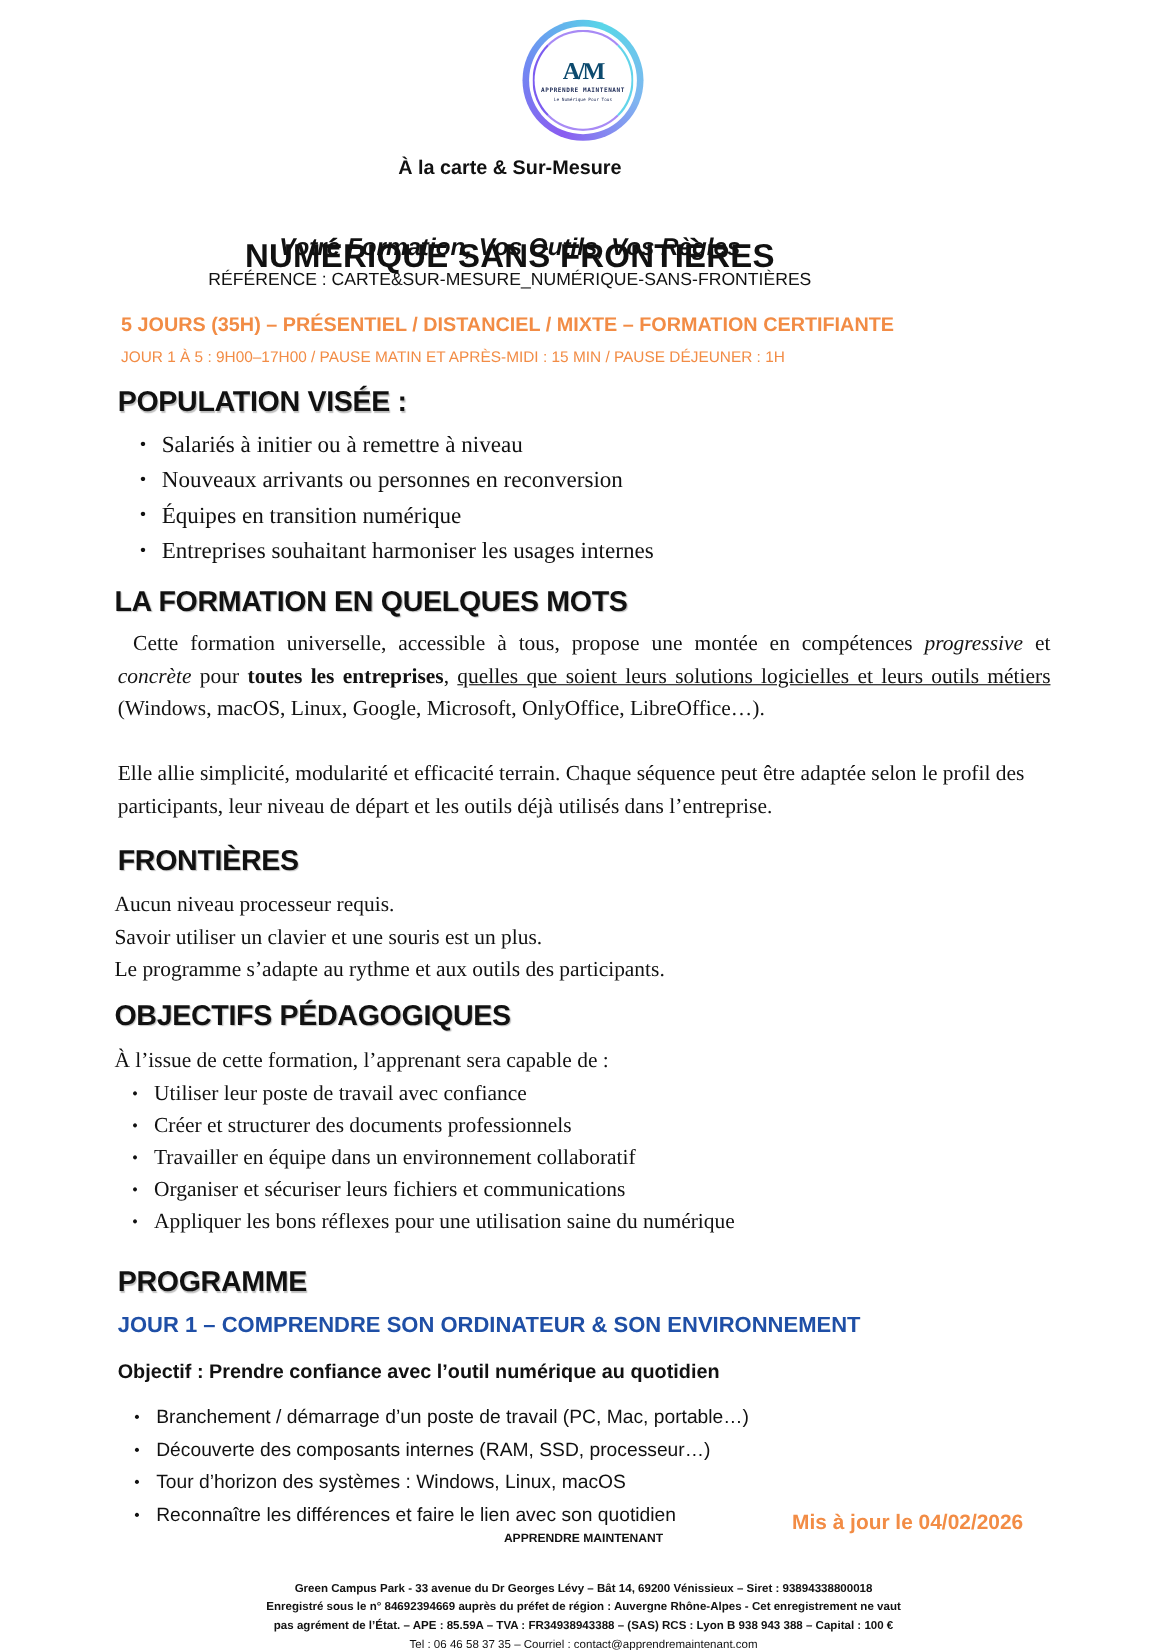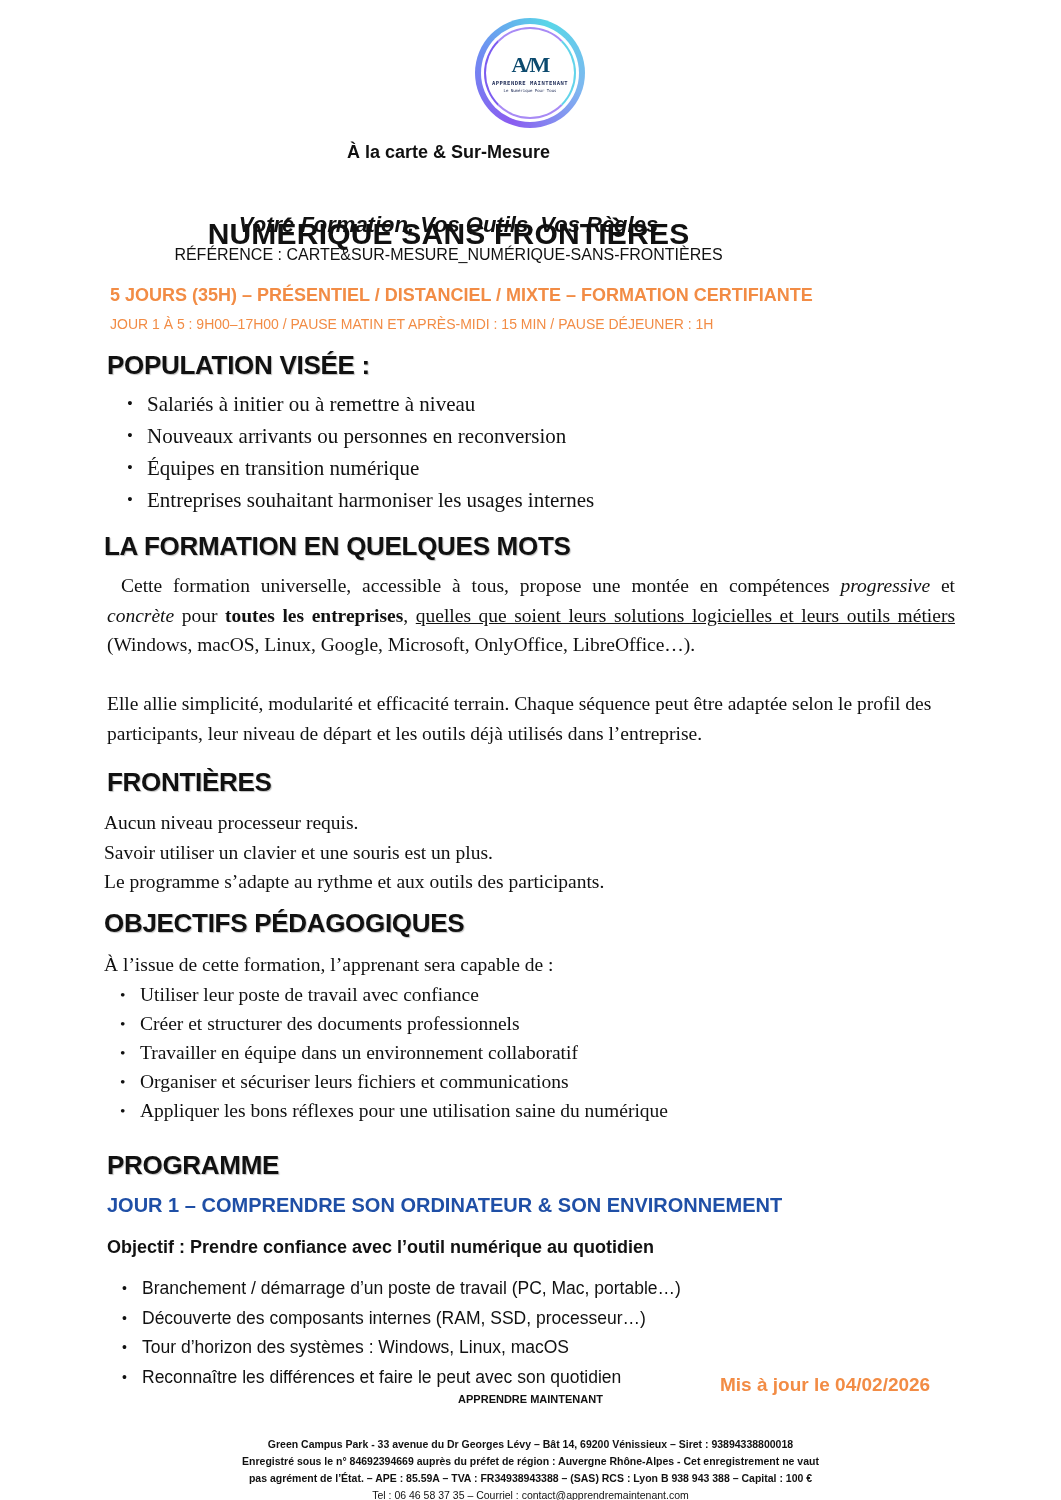--- a/index.html
+++ b/index.html
@@ -12,21 +12,21 @@
   .logo .ring { position: absolute; inset: 0; border-radius: 50%;
     background: conic-gradient(from 200deg, #8a5cf0, #6f8cf2, #59d6e8, #7fb6f0, #8a5cf0); }
   .logo .ring2 { position: absolute; inset: 6px; border-radius: 50%; background: #fff; }
   .logo .ring3 { position: absolute; inset: 9px; border-radius: 50%; border: 2px solid #a88af5; border-left-color: #7c5cf0; border-right-color: #62d4ea; }
   .logo .inner { position: absolute; inset: 14px; border-radius: 50%; background: #fff;
     display: flex; flex-direction: column; align-items: center; justify-content: center; }
   .logo .mono { font-family: "Liberation Serif", serif; font-size: 22px; color: #0c4a6e; line-height: 1; letter-spacing: -2px; font-weight: bold; }
   .logo .brand { font-family: "DejaVu Sans Mono", monospace; font-size: 5.5px; font-weight: bold; color: #23305a; margin-top: 4px; letter-spacing: 0.5px; }
   .logo .tag { font-family: "DejaVu Sans Mono", monospace; font-size: 4px; color: #23305a; margin-top: 2px; }
 
-  .center { position: absolute; left: 0; width: 897px; text-align: center; }
+  .center { position: absolute; left: 15px; width: 897px; text-align: center; }
   .kicker { top: 142px; font-size: 18px; font-weight: bold; }
   .title { top: 172px; font-size: 30px; font-weight: bold; letter-spacing: 0.2px; margin-top: 45px; }
   .subtitle { top: 212px; font-size: 22px; font-weight: bold; font-style: italic; }
   .reference { top: 246px; font-size: 16px; }
 
   .orange { color: #f28c45; }
   .duration { position: absolute; left: 110px; top: 285px; font-size: 18px; font-weight: bold; }
   .schedule { position: absolute; left: 110px; top: 316px; font-size: 14px; }
 
   .h2 { position: absolute; font-size: 26px; font-weight: bold; color: #111;
@@ -107,21 +107,21 @@
   <li>Appliquer les bons réflexes pour une utilisation saine du numérique</li>
 </ul>
 
 <div class="h2 sans" style="left:107px; top:1150px;">PROGRAMME</div>
 <div class="day sans">JOUR 1 – COMPRENDRE SON ORDINATEUR &amp; SON ENVIRONNEMENT</div>
 <div class="goal sans">Objectif : Prendre confiance avec l’outil numérique au quotidien</div>
 <ul class="bullets prog sans">
   <li>Branchement / démarrage d’un poste de travail (PC, Mac, portable…)</li>
   <li>Découverte des composants internes (RAM, SSD, processeur…)</li>
   <li>Tour d’horizon des systèmes : Windows, Linux, macOS</li>
-  <li>Reconnaître les différences et faire le peut avec son quotidien</li>
+  <li>Reconnaître les différences et faire le lien avec son quotidien</li>
 </ul>
 
 <div class="updated sans orange">Mis à jour le 04/02/2026</div>
 
 <div class="footer sans">
   <div class="org">APPRENDRE MAINTENANT</div>
   <div style="font-weight:bold;margin-top:28px;">Green Campus Park - 33 avenue du Dr Georges Lévy – Bât 14, 69200 Vénissieux – Siret : 93894338800018</div>
   <div style="font-weight:bold;">Enregistré sous le n° 84692394669 auprès du préfet de région : Auvergne Rhône-Alpes - Cet enregistrement ne vaut</div>
   <div style="font-weight:bold;">pas agrément de l’État. – APE : 85.59A – TVA : FR34938943388 – (SAS) RCS : Lyon B 938 943 388 – Capital : 100 €</div>
   <div style="font-weight:normal;">Tel : 06 46 58 37 35 – Courriel : contact@apprendremaintenant.com</div>

